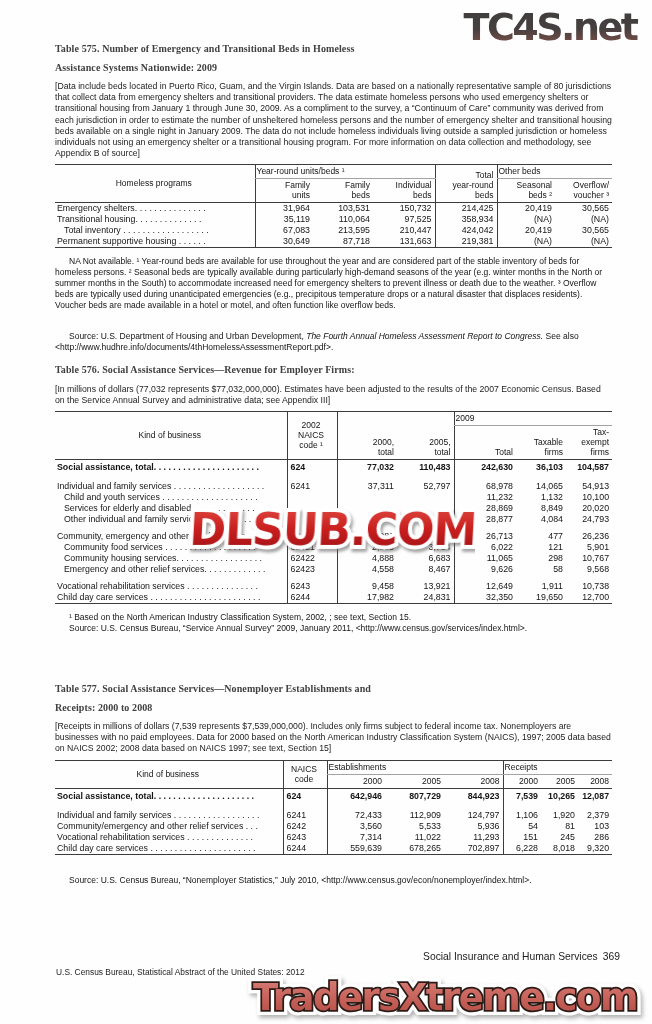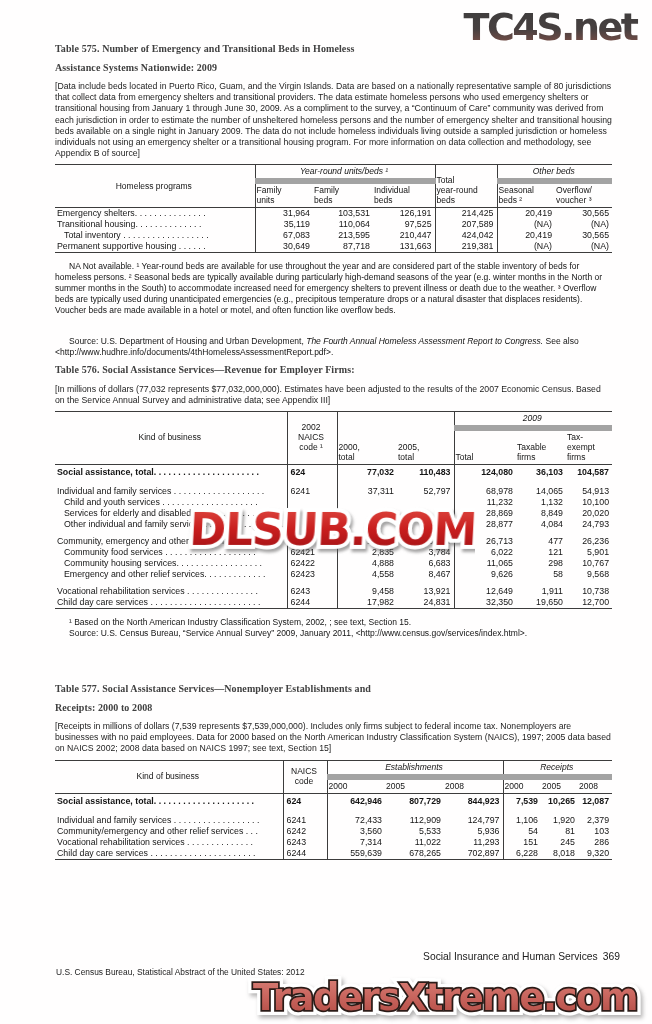--- a/index.html
+++ b/index.html
@@ -8,23 +8,23 @@
   .col{position:absolute;left:55px;width:557px;}
 
   .ttl{font-family:"Liberation Serif", serif;font-weight:bold;font-size:10px;line-height:18.5px;
        color:#404040;letter-spacing:.1px;}
   .note{font-size:8.7px;line-height:11.2px;margin-top:4px;color:#1c1c1c;}
 
   table{border-collapse:collapse;table-layout:fixed;width:557px;font-size:8.8px;
         border-top:1.2px solid #3c3c3c;border-bottom:1.2px solid #3c3c3c;margin-top:5px;}
   thead{border-bottom:1.1px solid #3c3c3c;}
   th{font-weight:normal;font-size:8.5px;line-height:10px;white-space:pre-line;
-     vertical-align:bottom;text-align:left;padding:1px 3px 2px 1px;}
+     vertical-align:bottom;text-align:right;padding:1px 3px 2px 1px;}
   th.stub{text-align:center;vertical-align:middle;}
-  th.grp{text-align:center;border-bottom:6px solid #a3a3a3;vertical-align:bottom;font-style:italic;}
+  th.grp{text-align:left;border-bottom:1px solid #a3a3a3;vertical-align:bottom;}
   .vl{border-left:1px solid #3c3c3c;}
   td{padding:0 3px 0 2px;text-align:right;white-space:nowrap;overflow:hidden;line-height:11px;}
   tr{height:11px;}
   tr.sp{height:6px;}
   tr.b{font-weight:bold;height:14px;}
   tr.b td{padding-top:2px;padding-bottom:2px;}
   td.lbl{text-align:left;}
   td.ind{padding-left:9px;}
   td.lft{text-align:left;padding-left:3px;}
 
@@ -85,31 +85,31 @@
 beds ²</th>
           <th>Overflow/
 voucher ³</th>
         </tr>
       </thead>
       <tbody>
           <tr>
             <td class="lbl">Emergency shelters. . . . . . . . . . . . . . .</td>
             <td class="vl">31,964</td>
             <td>103,531</td>
-            <td>126,191</td>
+            <td>150,732</td>
             <td class="vl">214,425</td>
             <td class="vl">20,419</td>
             <td>30,565</td>
           </tr>
           <tr>
             <td class="lbl">Transitional housing. . . . . . . . . . . . . .</td>
             <td class="vl">35,119</td>
             <td>110,064</td>
             <td>97,525</td>
-            <td class="vl">207,589</td>
+            <td class="vl">358,934</td>
             <td class="vl">(NA)</td>
             <td>(NA)</td>
           </tr>
           <tr>
             <td class="lbl ind">Total inventory . . . . . . . . . . . . . . . . . .</td>
             <td class="vl">67,083</td>
             <td>213,595</td>
             <td>210,447</td>
             <td class="vl">424,042</td>
             <td class="vl">20,419</td>
@@ -170,21 +170,21 @@
           <th>Tax-exempt
 firms</th>
         </tr>
       </thead>
       <tbody>
           <tr class="b">
             <td class="lbl">Social assistance, total. . . . . . . . . . . . . . . . . . . . . .</td>
             <td class="lft vl">624</td>
             <td class="vl">77,032</td>
             <td>110,483</td>
-            <td class="vl">124,080</td>
+            <td class="vl">242,630</td>
             <td>36,103</td>
             <td>104,587</td>
           </tr>
           <tr class="sp">
             <td class="lbl"></td>
             <td class="lft vl"></td>
             <td class="vl"></td>
             <td></td>
             <td class="vl"></td>
             <td></td>
@@ -399,20 +399,23 @@
             <td class="vl">559,639</td>
             <td>678,265</td>
             <td>702,897</td>
             <td class="vl">6,228</td>
             <td>8,018</td>
             <td>9,320</td>
           </tr>
         </tbody>
     </table>
 
+    <div class="src">
+      <p>Source: U.S. Census Bureau, “Nonemployer Statistics,” July 2010, &lt;http://www.census.gov/econ/nonemployer/index.html&gt;.</p>
+    </div>
   </div>
 
   <div class="footer-right">Social Insurance and Human Services 369</div>
   <div class="footer-left">U.S. Census Bureau, Statistical Abstract of the United States: 2012</div>
 
   <div class="wm wm-tc4s">
     <svg width="204" height="48" viewBox="0 0 204 48">
       <defs>
         <linearGradient id="gTC" x1="0" y1="0" x2="0" y2="1">
           <stop offset="0" stop-color="#3d3d3d"></stop>

